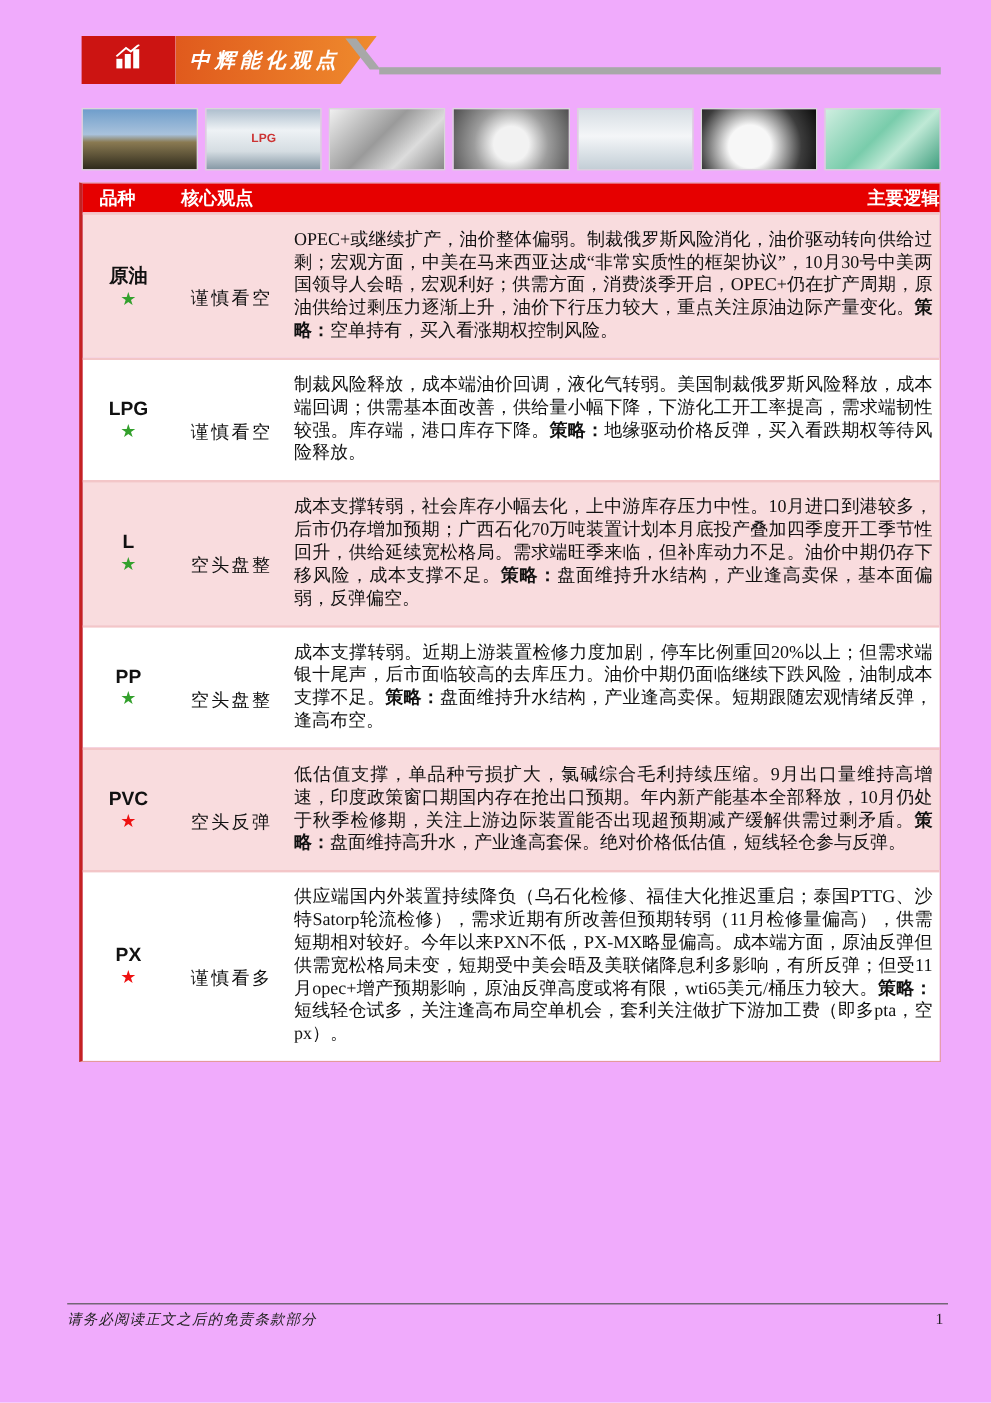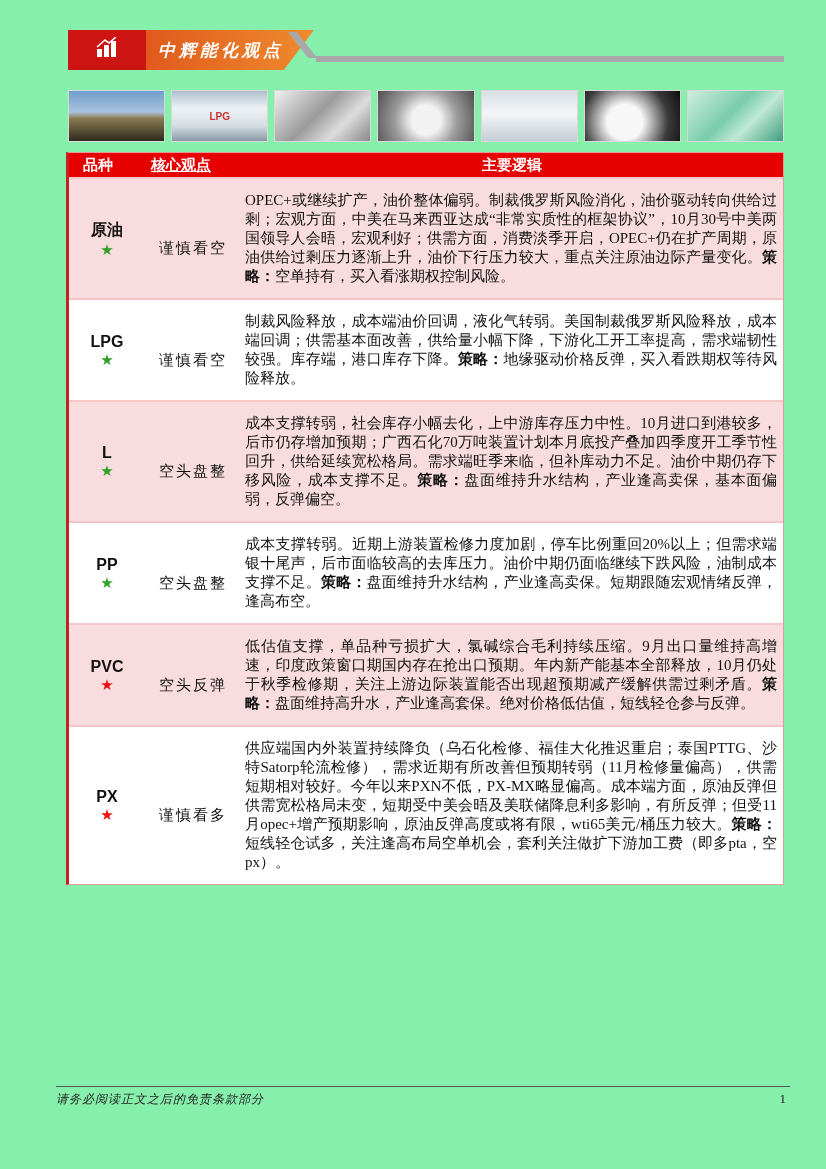--- a/index.html
+++ b/index.html
@@ -1,17 +1,17 @@
 <!DOCTYPE html>
 <html><head>
 <meta charset="utf-8">
 <style>
   html,body{margin:0;padding:0;background:#ffffff;}
   .page{
-    position:relative;width:826px;height:1169px;background:#86efac;
+    position:relative;width:826px;height:1169px;background:#f0abfc;
     font-family:"Liberation Serif", serif;color:#111;overflow:hidden;
   }
   
   .brand-bar{position:absolute;left:68px;top:30px;width:716px;height:40px;display:flex;align-items:stretch;}
   .brand-red{width:78px;background:#cc1412;display:flex;align-items:center;justify-content:center;}
   .brand-orange{
     width:150px;background:linear-gradient(90deg,#e05a1d,#ef8b2d);
     display:flex;align-items:center;justify-content:center;
     clip-path:polygon(0 0,100% 0,82% 100%,0 100%);
     padding-right:18px;
@@ -35,22 +35,22 @@
   .views-table{
     position:absolute;left:66px;top:152px;width:718px;
     border:1px solid #e39a9a;border-left:3px solid #c42222;box-sizing:border-box;
   }
   .t-head{
     display:grid;grid-template-columns:76px 96px 1fr;background:#e60000;color:#fff;
     font-family:"Liberation Sans",sans-serif;font-weight:bold;font-size:15px;
     height:24px;align-items:center;
   }
   .t-head .h-variety{padding-left:14px;}
-  .t-head .h-view{padding-left:6px;text-decoration:underline;}
-  .t-head .h-logic{text-align:center;}
+  .t-head .h-view{padding-left:6px;}
+  .t-head .h-logic{text-align:right;}
   .t-row{display:grid;grid-template-columns:76px 96px 1fr;border-top:2px solid #f3c6c8;}
   .t-row:first-of-type{border-top:none;}
   .row-pink{background:#f9dcde;}
   .row-white{background:#ffffff;}
   .cell-variety{display:flex;flex-direction:column;align-items:center;justify-content:center;gap:2px;}
   .variety-name{font-family:"Liberation Sans",sans-serif;font-weight:bold;font-size:16px;color:#111;}
   .star{font-size:15px;line-height:1;}
   .star-green{color:#33a02c;}
   .star-red{color:#ee1111;}
   .cell-view{display:flex;align-items:center;justify-content:center;font-size:15px;letter-spacing:2px;margin-top:20px;}

